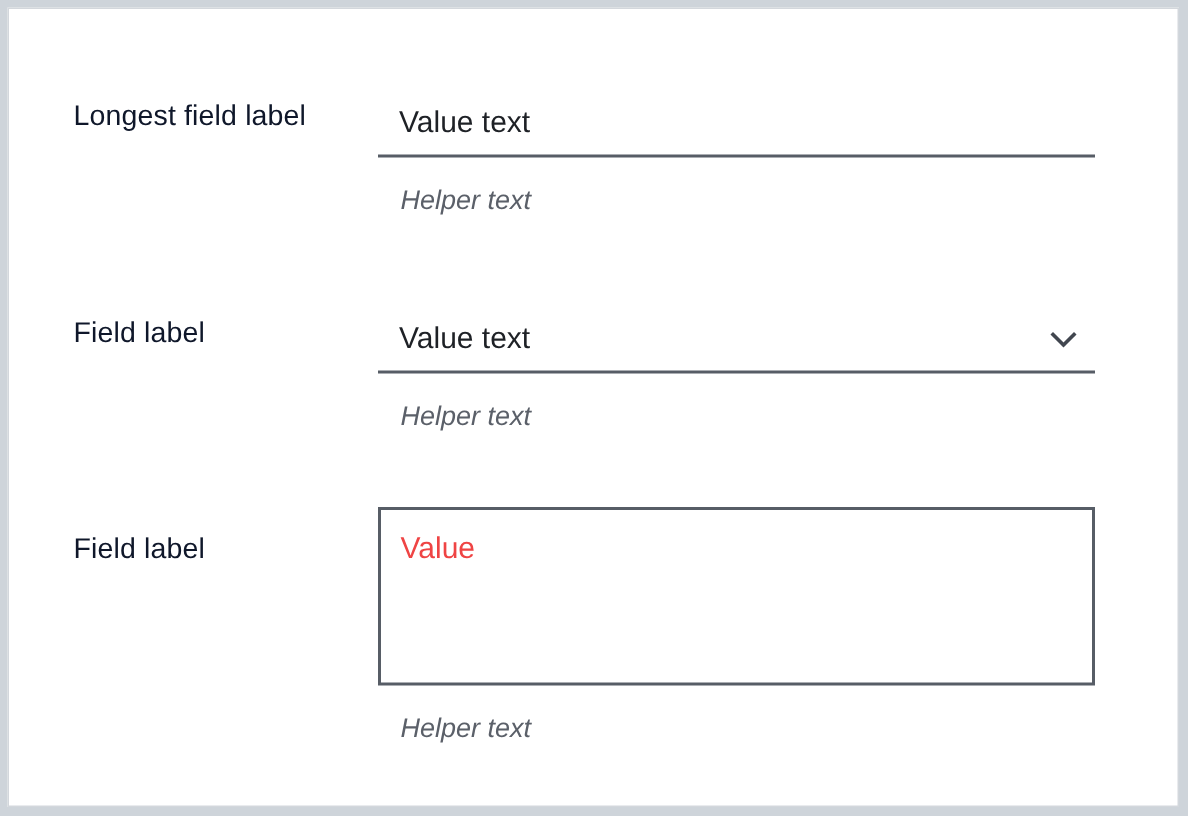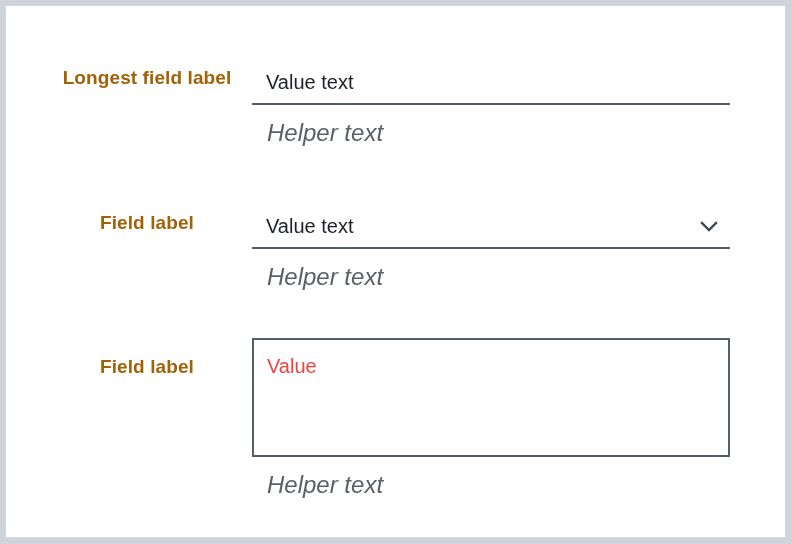--- a/index.html
+++ b/index.html
@@ -40,27 +40,26 @@
   .field-row {
     position: absolute;
     left: 0;
     width: 100%;
   }
 
   .field-label {
     position: absolute;
     left: 43px;
     width: 196px;
-    color: #a16207;
+    color: #0f172a;
     font-size: 19px;
-    font-weight: 700;
+    font-weight: 400;
     line-height: 24px;
     letter-spacing: 0.1px;
     white-space: nowrap;
-    text-align: center;
   }
 
   .field-control {
     position: absolute;
     left: 246px;
     width: 478px;
   }
 
   
   .input-underline {
@@ -125,21 +124,21 @@
     font-size: 20px;
     line-height: 26px;
     white-space: pre-wrap;
   }
 
   
   .helper-text {
     position: absolute;
     left: 261px;
     color: #5b6069;
-    font-size: 24px;
+    font-size: 18px;
     font-style: italic;
     line-height: 24px;
     white-space: nowrap;
   }
 
   
   #row-1 { top: 0; height: 0; }
   #row-1 .field-label   { top: 60px; }
   #row-1 .field-control { top: 55px; }
   #row-1 .helper-text   { top: 115px; }

